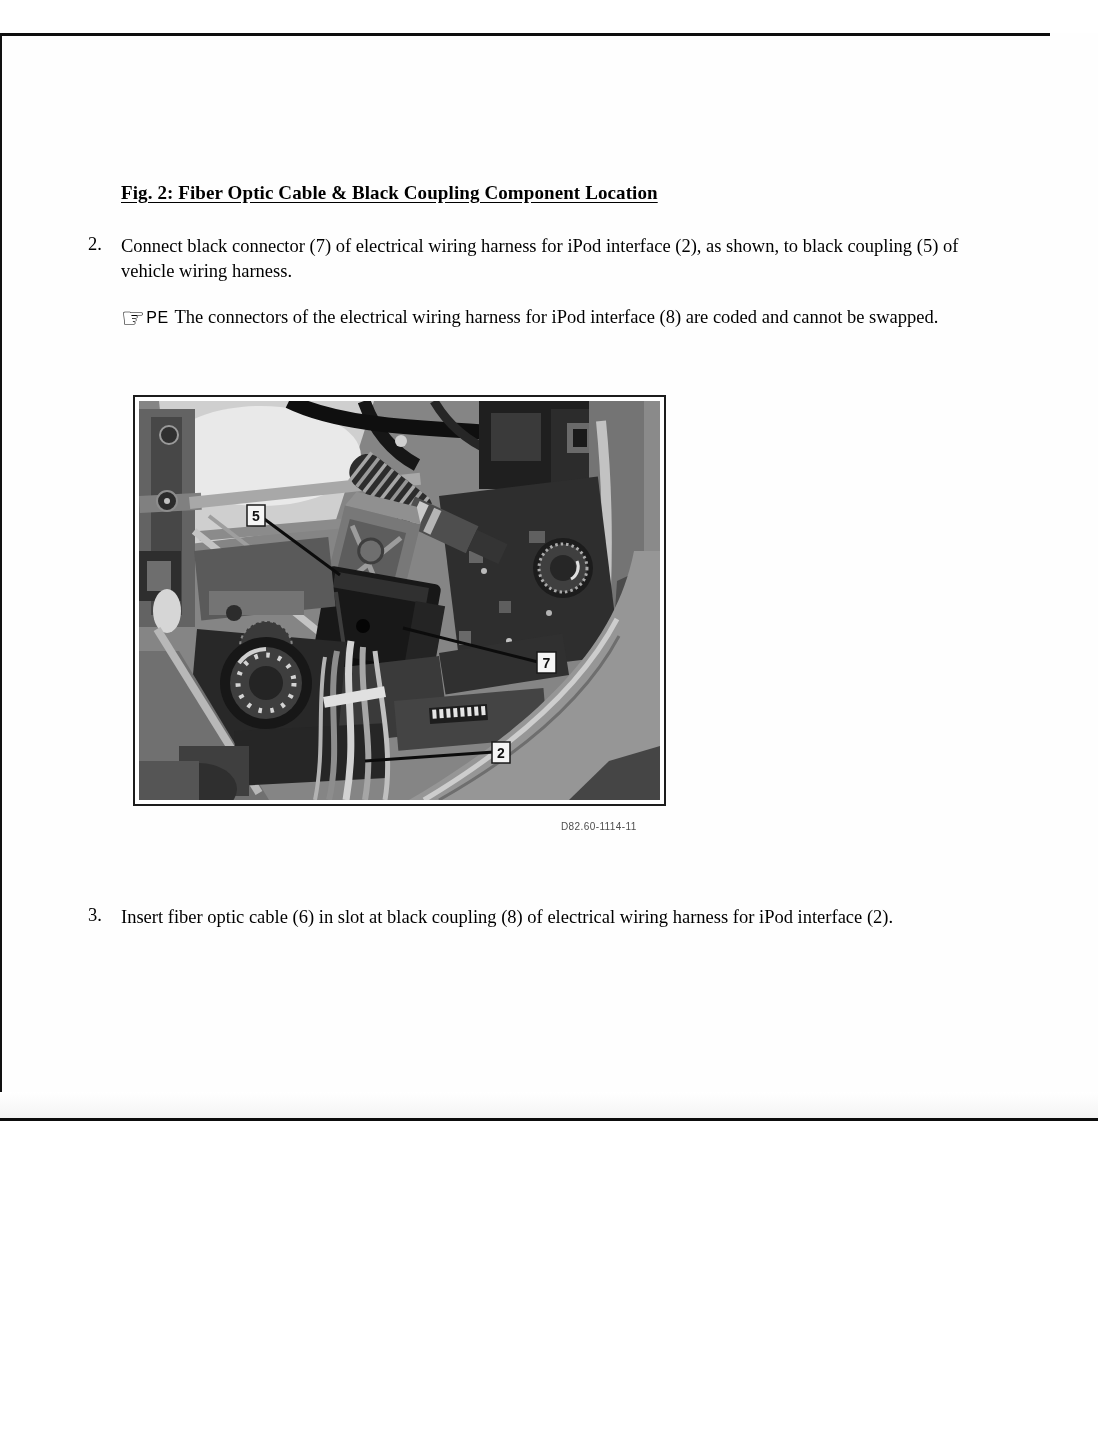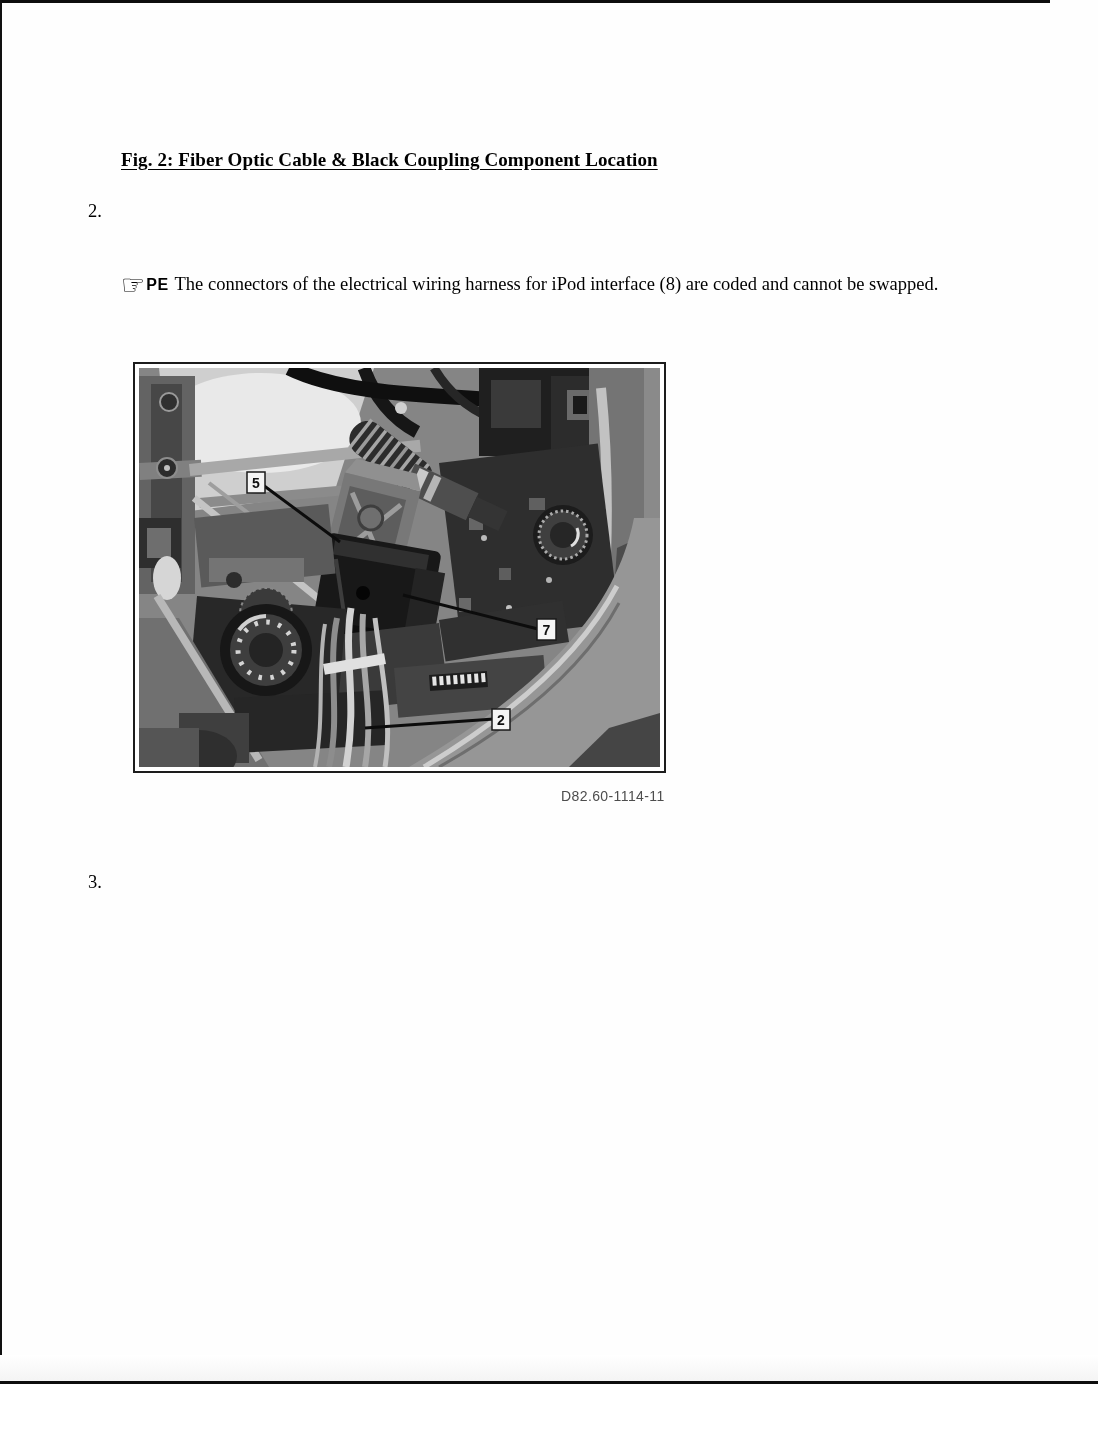--- a/index.html
+++ b/index.html
@@ -1,25 +1,26 @@
 <!DOCTYPE html>
 <html><head>
 <meta charset="utf-8">
 <style>
   html, body { margin: 0; padding: 0; }
   body { background: #ffffff; }
 
   .page {
     position: relative;
     width: 1098px;
-    height: 1384px;
+    height: 1088px;
     background: #fefefe;
     font-family: "Liberation Serif", serif;
     color: #000;
     overflow: hidden;
+    margin-top: 33px;
   }
 
   
   .edge-top    { position: absolute; left: 0; top: 0; width: 1050px; height: 3px; background: #0d0d0d; }
   .edge-left   { position: absolute; left: 0; top: 0; width: 2px; height: 1430px; background: #111; }
   .edge-bottom { position: absolute; left: 0; bottom: 0; width: 1098px; height: 3px; background: #0d0d0d; }
   .edge-bottom-shade { position: absolute; left: 0; bottom: 3px; width: 1098px; height: 26px;
     background: linear-gradient(#ffffff, #f4f4f4); }
 
   .fig-heading {
@@ -61,21 +62,21 @@
   }
   .note .hand-icon {
     font-family: "DejaVu Sans", sans-serif;
     font-size: 27px;
     line-height: 20px;
     vertical-align: -4px;
     margin-right: 1px;
   }
   .note .pe-label {
     font-family: "Liberation Sans", sans-serif;
-    font-weight: bold;
+    font-weight: normal;
     font-size: 16px;
     margin-right: 6px;
     letter-spacing: 0.5px;
   }
 
   .figure-frame {
     position: absolute;
     left: 133px;
     top: 362px;
     border: 2px solid #1c1c1c;
@@ -84,21 +85,21 @@
     width: 521px;
     height: 399px;
   }
   .figure-frame svg { display: block; }
 
   .figure-caption {
     position: absolute;
     left: 561px;
     top: 788px;
     font-family: "Liberation Sans", sans-serif;
-    font-size: 14px;
+    font-size: 10px;
     color: #4d4d4d;
     letter-spacing: 0.4px;
   }
 
   .callout-digit {
     font-family: "Liberation Sans", sans-serif;
     font-weight: bold;
     font-size: 14px;
     fill: #111;
   }
@@ -109,20 +110,21 @@
 <div class="page">
 
   <div class="edge-top"></div>
   <div class="edge-left"></div>
   <div class="edge-bottom-shade"></div>
   <div class="edge-bottom"></div>
 
   <div id="fig2-heading" class="fig-heading">Fig. 2: Fiber Optic Cable &amp; Black Coupling Component Location</div>
 
   <div id="step2-number" class="step-number">2.</div>
+  <div id="step2-text" class="step-text">Connect black connector (7) of electrical wiring harness for iPod interface (2), as shown, to black coupling (5) of vehicle wiring harness.</div>
 
   <div class="note">
     <span class="hand-icon">☞</span><span class="pe-label">PE</span><span>The connectors of the electrical wiring harness for iPod interface (8) are coded and cannot be swapped.</span>
   </div>
 
   <div class="figure-frame">
     <svg width="521" height="399" viewBox="0 0 521 399">
 
       <rect x="0" y="0" width="521" height="399" fill="#858585"></rect>
 
@@ -272,14 +274,15 @@
 
       <rect x="353" y="341" width="18" height="21" fill="#f5f5f5" stroke="#1a1a1a" stroke-width="1.5"></rect>
       <text x="362" y="357" text-anchor="middle" class="callout-digit">2</text>
     </svg>
   </div>
 
   <div class="figure-caption">D82.60-1114-11</div>
 
 
   <div id="step3-number" class="step-number">3.</div>
+  <div id="step3-text" class="step-text">Insert fiber optic cable (6) in slot at black coupling (8) of electrical wiring harness for iPod interface (2).</div>
 
 </div>
 
 </body></html>

